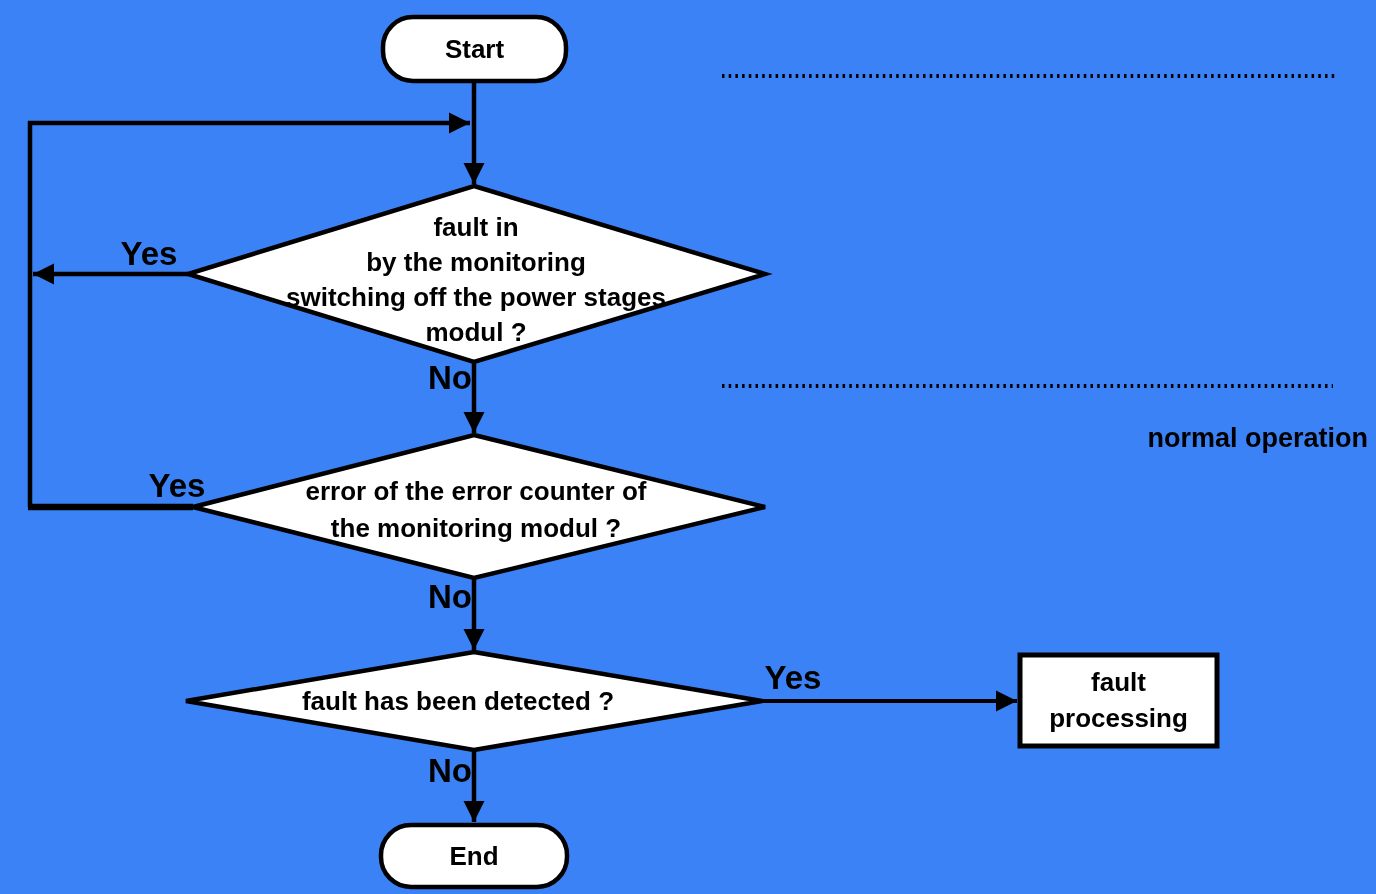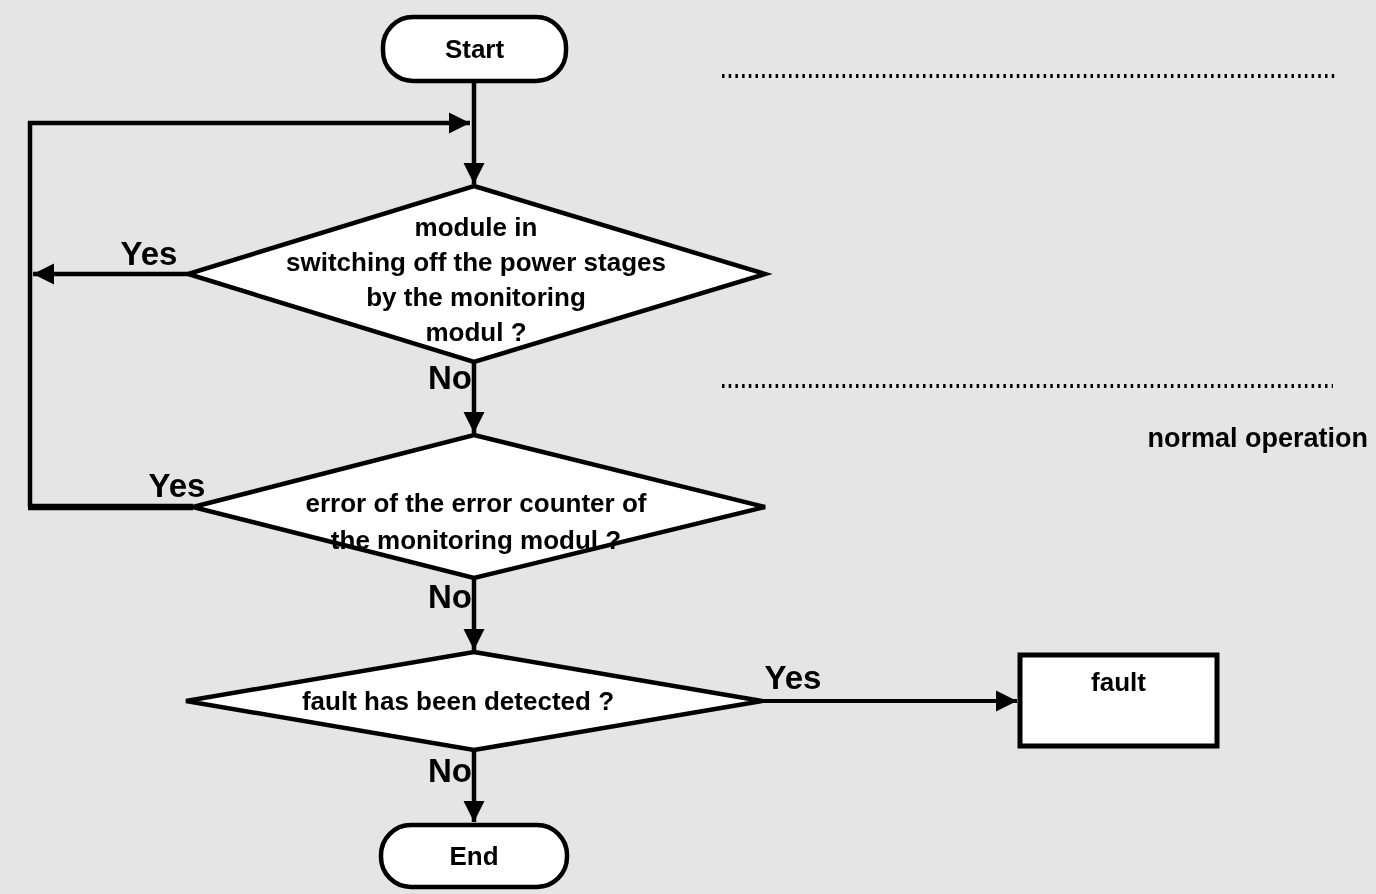--- a/index.html
+++ b/index.html
@@ -1,20 +1,20 @@
 <!DOCTYPE html>
 <html><head>
 <meta charset="utf-8">
 <style>
   html, body { margin: 0; padding: 0; background: #ffffff; }
   .canvas {
     position: relative;
     width: 1376px;
     height: 894px;
-    background: #e5e5e5;
+    background: #3b82f6;
     font-family: "Liberation Sans", sans-serif;
     color: #000000;
     overflow: hidden;
   }
   .canvas svg { position: absolute; left: 0; top: 0; }
   .lbl {
     position: absolute;
     font-weight: 700;
     font-size: 26px;
     color: #000;
@@ -84,35 +84,36 @@
 
     <rect x="381" y="825" width="186" height="62" rx="30" ry="30" fill="#fff" stroke="#000" stroke-width="4.5"></rect>
 
     <line x1="722" y1="76" x2="1337" y2="76" stroke="#000" stroke-width="4" stroke-dasharray="2.5 4.2"></line>
     <line x1="722" y1="386" x2="1333" y2="386" stroke="#000" stroke-width="4" stroke-dasharray="2.5 4.2"></line>
   </svg>
 
   <div class="lbl" style="left:383px; top:17px; width:183px; height:64px;">Start</div>
 
   <div class="txt-block" style="left:254px; top:210px; width:444px;">
-    <div>module in</div>
+    <div>fault in</div>
+    <div>by the monitoring</div>
     <div>switching off the power stages</div>
-    <div>by the monitoring</div>
     <div>modul ?</div>
   </div>
 
-  <div class="txt-block" style="left:254px; top:473px; width:444px; line-height:37px;margin-top:12px;">
+  <div class="txt-block" style="left:254px; top:473px; width:444px; line-height:37px;">
     <div>error of the error counter of</div>
     <div>the monitoring modul ?</div>
   </div>
 
   <div class="lbl" style="left:258px; top:686px; width:400px; height:30px;">fault has been detected ?</div>
 
   <div class="txt-block" style="left:1020px; top:664px; width:197px; line-height:36px;">
     <div>fault</div>
+    <div>processing</div>
   </div>
 
   <div class="lbl" style="left:381px; top:825px; width:186px; height:62px;">End</div>
 
   <div class="lbl edge-lbl" style="left:118px; top:240px; width:62px; height:28px;">Yes</div>
   <div class="lbl edge-lbl" style="left:426px; top:364px; width:48px; height:28px;">No</div>
 
   <div class="lbl edge-lbl" style="left:146px; top:472px; width:62px; height:28px;">Yes</div>
   <div class="lbl edge-lbl" style="left:426px; top:583px; width:48px; height:28px;">No</div>
 

